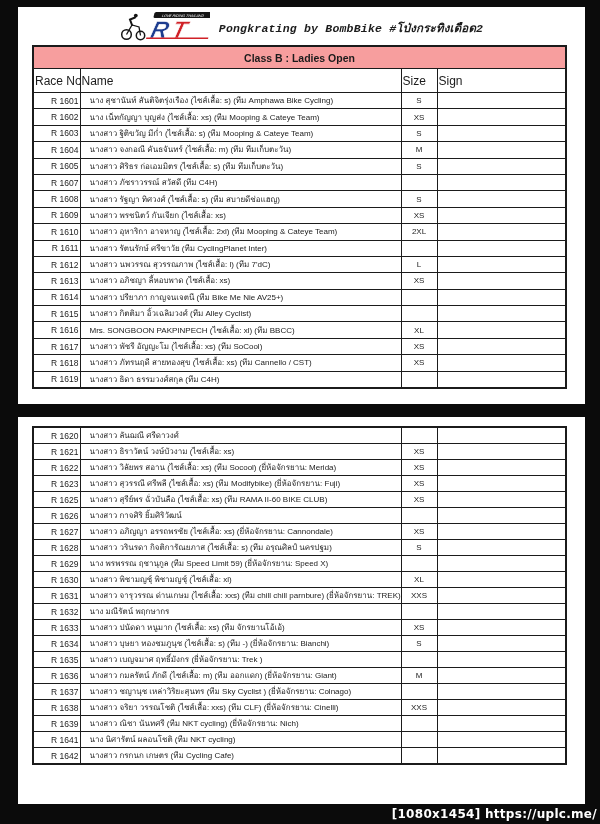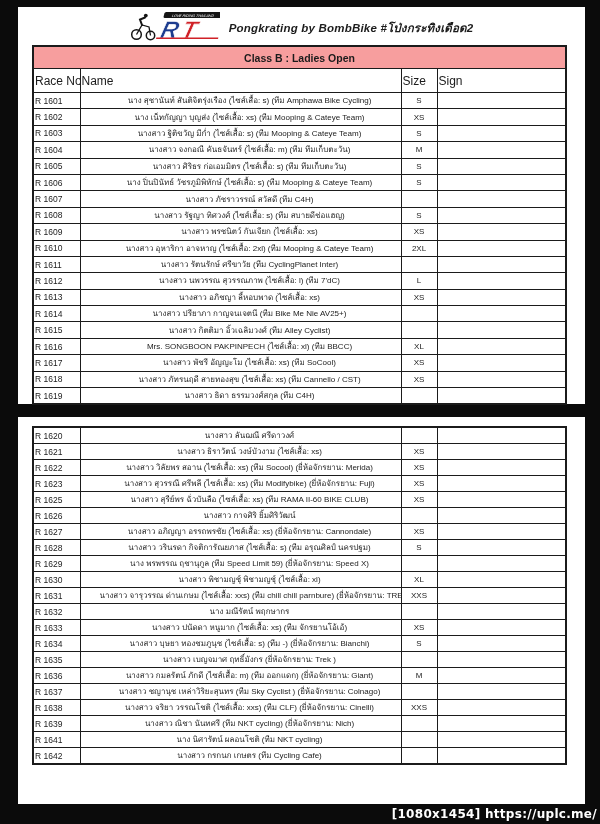--- a/index.html
+++ b/index.html
@@ -13,21 +13,21 @@
   #panel1{left:18px;top:7px;width:567px;height:397px;}
   #panel2{left:18px;top:417px;width:567px;height:387px;}
 
   
   .brand-row{
     position:absolute;top:5px;left:0;width:100%;height:32px;
     display:flex;justify-content:center;align-items:center;gap:9px;
   }
   .brand-title{
     font-size:11.5px;font-weight:700;font-style:italic;color:#1c1c1c;
-    letter-spacing:.2px;white-space:nowrap;
+    letter-spacing:.2px;white-space:nowrap;font-family:Liberation Mono, monospace;
   }
 
   
   table.roster{
     position:absolute;left:14px;width:533px;
     border-collapse:collapse;table-layout:fixed;
     border:2px solid #1b1b1b;
   }
   #table1{top:38px;}
   #table2{top:9px;}
@@ -35,22 +35,22 @@
     border:1px solid #1b1b1b;overflow:hidden;white-space:nowrap;
     color:#1b1b1b;
   }
   th.class-banner{
     height:19px;font-size:10.5px;font-weight:700;text-align:center;
     border:2px solid #3a3a3a;
   }
   tr.col-head th{height:21px;font-size:12px;font-weight:400;text-align:left;background:#fff;}
   tr[data-name="table-row"]{height:16.4px;}
   #table2 tr[data-name="table-row"]{height:16px;margin-left:43px;}
-  td.c-no{font-size:8.5px;text-align:left;}
-  td.c-name{font-size:8px;padding-left:19px;text-align:center;}
+  td.c-no{font-size:8.5px;text-align:right;}
+  td.c-name{font-size:8px;padding-left:9px;}
   td.c-size{font-size:8px;text-align:center;}
   td.c-sign{font-size:8px;}
 
   
   .bottom-caption{
     position:absolute;right:3px;bottom:3px;color:#ffffff;
     font-size:12px;font-weight:700;letter-spacing:.3px;
     font-family:"DejaVu Sans","Liberation Sans",sans-serif;
   }
 </style>
@@ -126,26 +126,20 @@
           <td data-name="size-cell" class="c-size">M</td>
           <td data-name="sign-cell" class="c-sign"></td>
         </tr>
         <tr data-name="table-row">
           <td data-name="race-no-cell" class="c-no">R 1605</td>
           <td data-name="name-cell" class="c-name">นางสาว ศิริธร ก่อเอมมิตร (ไซส์เสื้อ: s) (ทีม ทีมเก็บตะวัน)</td>
           <td data-name="size-cell" class="c-size">S</td>
           <td data-name="sign-cell" class="c-sign"></td>
         </tr>
         <tr data-name="table-row">
-          <td data-name="race-no-cell" class="c-no">R 1606</td>
-          <td data-name="name-cell" class="c-name">นาง ปิ่นปินัทธ์ วัชรภูมิพิทักษ์ (ไซส์เสื้อ: s) (ทีม Mooping &amp; Cateye Team)</td>
-          <td data-name="size-cell" class="c-size">S</td>
-          <td data-name="sign-cell" class="c-sign"></td>
-        </tr>
-        <tr data-name="table-row">
           <td data-name="race-no-cell" class="c-no">R 1607</td>
           <td data-name="name-cell" class="c-name">นางสาว ภัชราวรรณ์ สวัสดี (ทีม C4H)</td>
           <td data-name="size-cell" class="c-size"></td>
           <td data-name="sign-cell" class="c-sign"></td>
         </tr>
         <tr data-name="table-row">
           <td data-name="race-no-cell" class="c-no">R 1608</td>
           <td data-name="name-cell" class="c-name">นางสาว รัฐญา ทิศวงศ์ (ไซส์เสื้อ: s) (ทีม สบายดีช่อแฮญ)</td>
           <td data-name="size-cell" class="c-size">S</td>
           <td data-name="sign-cell" class="c-sign"></td>

